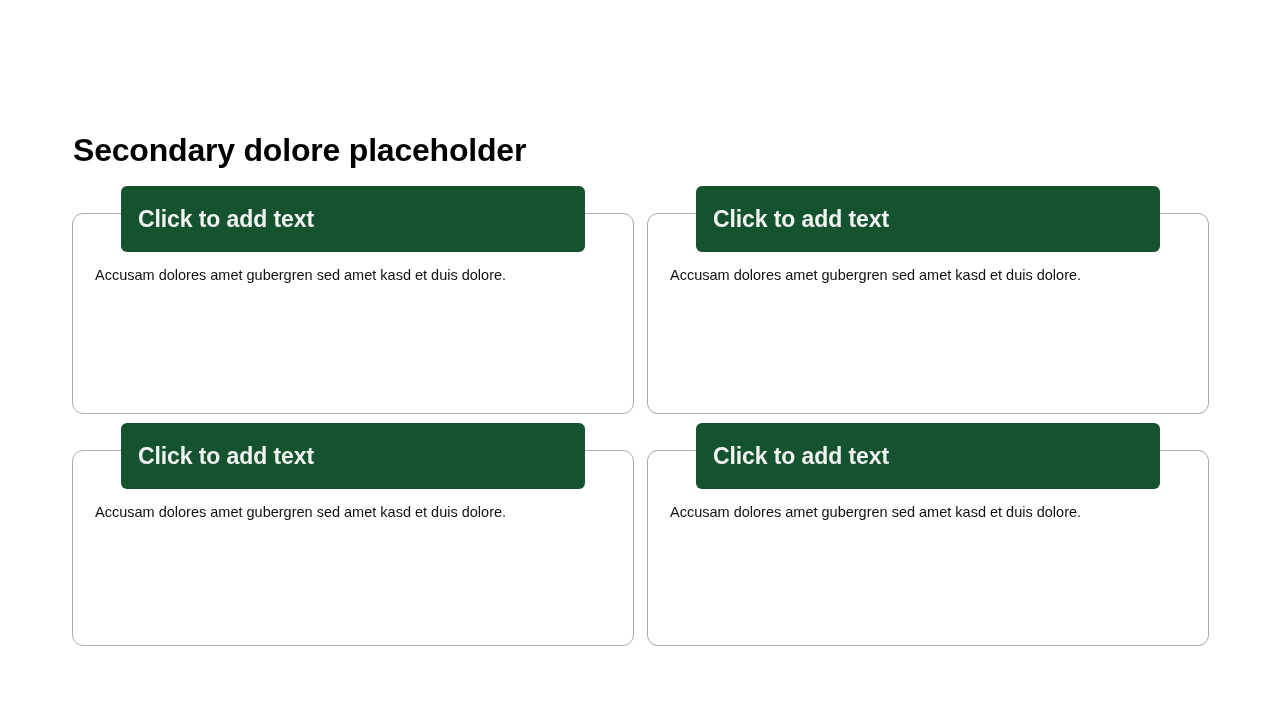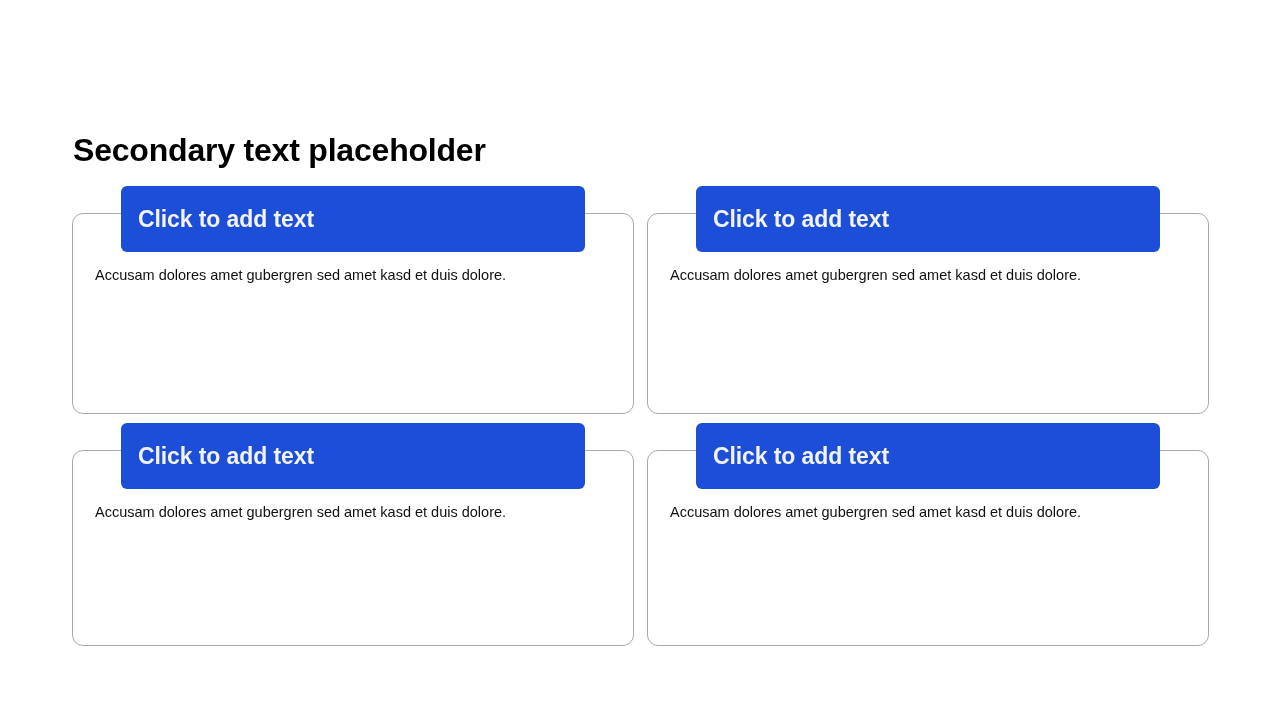--- a/index.html
+++ b/index.html
@@ -53,21 +53,21 @@
   #card-3 { left: 72px;  top: 450px; width: 562px; height: 196px; }
   #card-4 { left: 647px; top: 450px; width: 562px; height: 196px; }
 
   
   .card-header {
     position: absolute;
     left: 48px;
     top: -28px;
     width: 464px;
     height: 66px;
-    background: #1d4ed8;
+    background: #14532d;
     border-radius: 6px;
     display: flex;
     align-items: center;
   }
   .card-header-text {
     color: #f2f4f3;
     font-size: 23px;
     font-weight: bold;
     line-height: 28px;
     padding-left: 17px;
@@ -89,21 +89,21 @@
     line-height: 22px;
     color: #111111;
     margin: 0;
   }
 </style>
 </head>
 <body>
 
 <div id="slide">
 
-  <div id="slide-title">Secondary text placeholder</div>
+  <div id="slide-title">Secondary dolore placeholder</div>
 
   <div class="card" id="card-1">
     <div class="card-header">
       <span class="card-header-text">Click to add text</span>
     </div>
     <div class="card-body">
       <p class="card-body-text">Accusam dolores amet gubergren sed amet kasd et duis dolore.</p>
     </div>
   </div>
 

